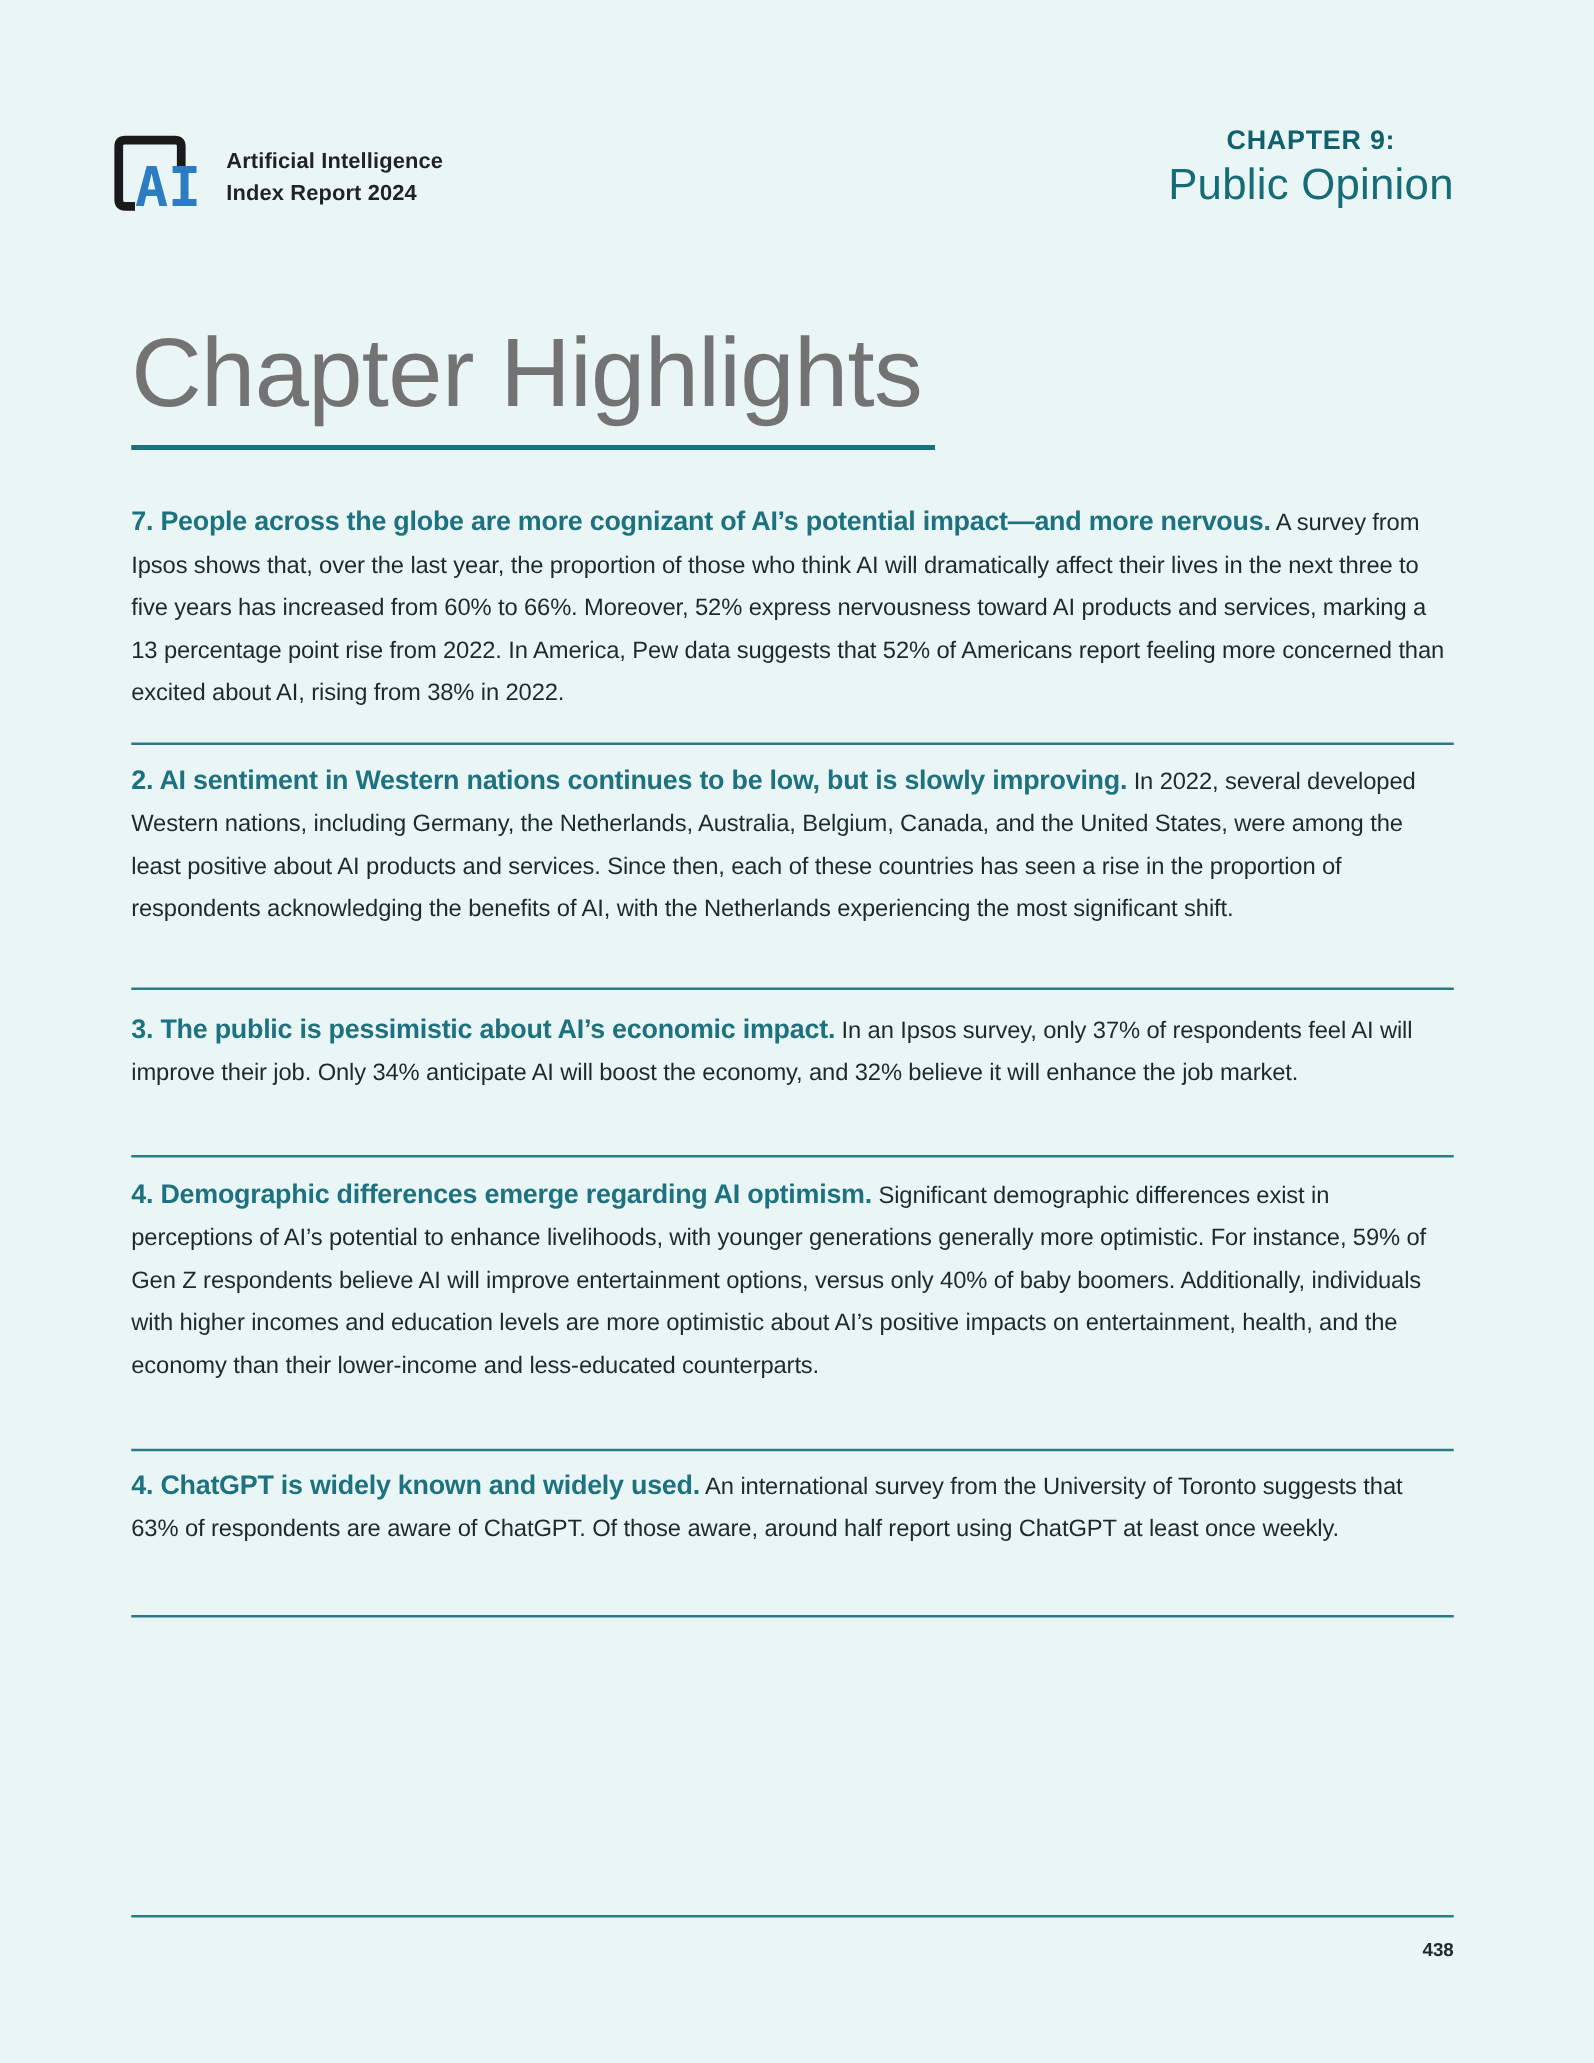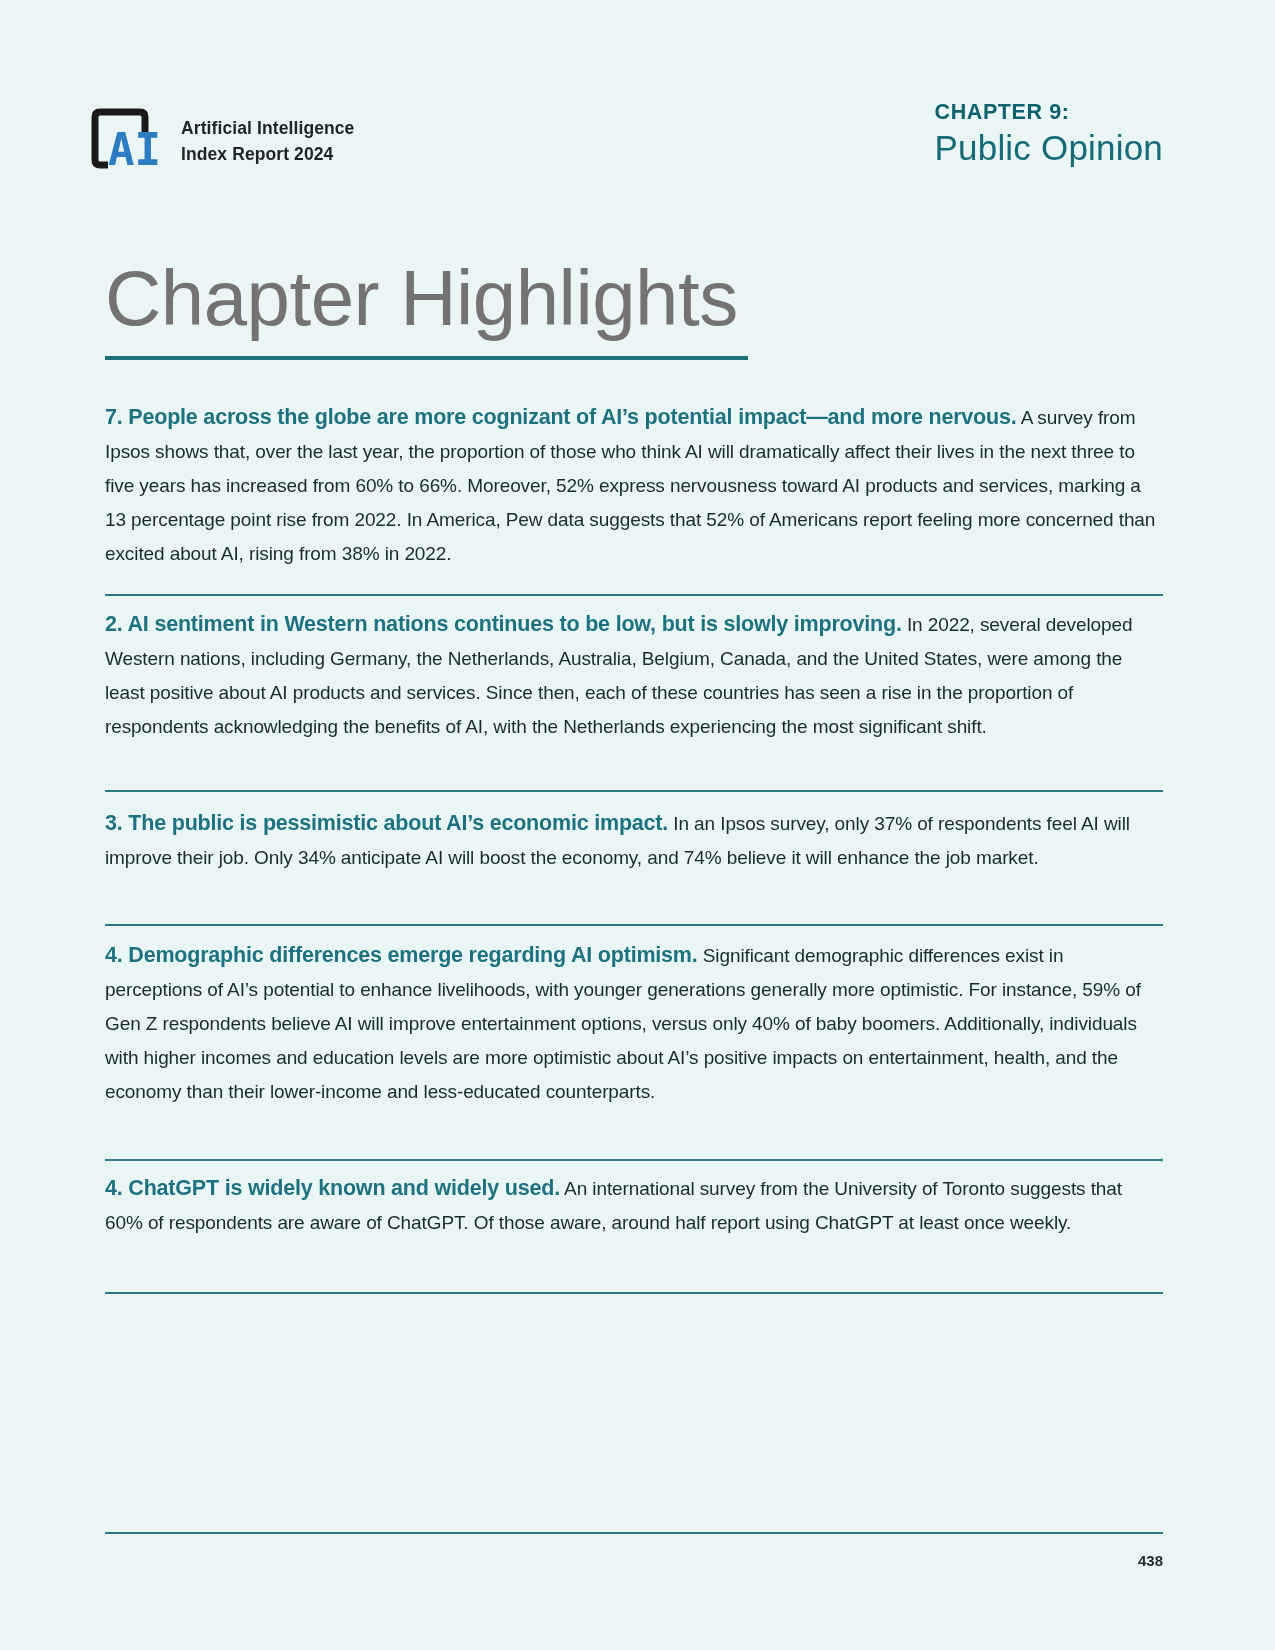--- a/index.html
+++ b/index.html
@@ -27,21 +27,21 @@
     font-size: 17.5px;
     font-weight: 700;
     line-height: 25.5px;
     color: #1f2326;
     letter-spacing: 0.1px;
   }
   .chapter-block {
     position: absolute;
     right: 112px;
     top: 100px;
-    text-align: left;
+    text-align: center;
   }
   .chapter-label {
     font-size: 21.5px;
     font-weight: 700;
     letter-spacing: 0.6px;
     color: #10606d;
   }
   .chapter-title {
     margin-top: 3px;
     font-size: 35px;
@@ -144,37 +144,37 @@
     <p>
       <span class="hl-head">2. AI sentiment in Western nations continues to be low, but is slowly improving.</span>
       <span>In 2022, several developed Western nations, including Germany, the Netherlands, Australia, Belgium, Canada, and the United States, were among the least positive about AI products and services. Since then, each of these countries has seen a rise in the proportion of respondents acknowledging the benefits of AI, with the Netherlands experiencing the most significant shift.</span>
     </p>
   </section>
   <div class="divider" style="top:790px"></div>
 
   <section class="hl" style="top:806px">
     <p>
       <span class="hl-head">3. The public is pessimistic about AI’s economic impact.</span>
-      <span>In an Ipsos survey, only 37% of respondents feel AI will improve their job. Only 34% anticipate AI will boost the economy, and 74% believe it will enhance the job market.</span>
+      <span>In an Ipsos survey, only 37% of respondents feel AI will improve their job. Only 34% anticipate AI will boost the economy, and 32% believe it will enhance the job market.</span>
     </p>
   </section>
   <div class="divider" style="top:924px"></div>
 
   <section class="hl" style="top:938px">
     <p>
       <span class="hl-head">4. Demographic differences emerge regarding AI optimism.</span>
       <span>Significant demographic differences exist in perceptions of AI’s potential to enhance livelihoods, with younger generations generally more optimistic. For instance, 59% of Gen Z respondents believe AI will improve entertainment options, versus only 40% of baby boomers. Additionally, individuals with higher incomes and education levels are more optimistic about AI’s positive impacts on entertainment, health, and the economy than their lower-income and less-educated counterparts.</span>
     </p>
   </section>
   <div class="divider" style="top:1159px"></div>
 
   <section class="hl" style="top:1171px">
     <p>
       <span class="hl-head">4. ChatGPT is widely known and widely used.</span>
-      <span>An international survey from the University of Toronto suggests that 60% of respondents are aware of ChatGPT. Of those aware, around half report using ChatGPT at least once weekly.</span>
+      <span>An international survey from the University of Toronto suggests that 63% of respondents are aware of ChatGPT. Of those aware, around half report using ChatGPT at least once weekly.</span>
     </p>
   </section>
   <div class="divider" style="top:1292px"></div>
 
   <div class="footer-line"></div>
   <div class="page-number">438</div>
 
 </div>
 
 </body></html>

